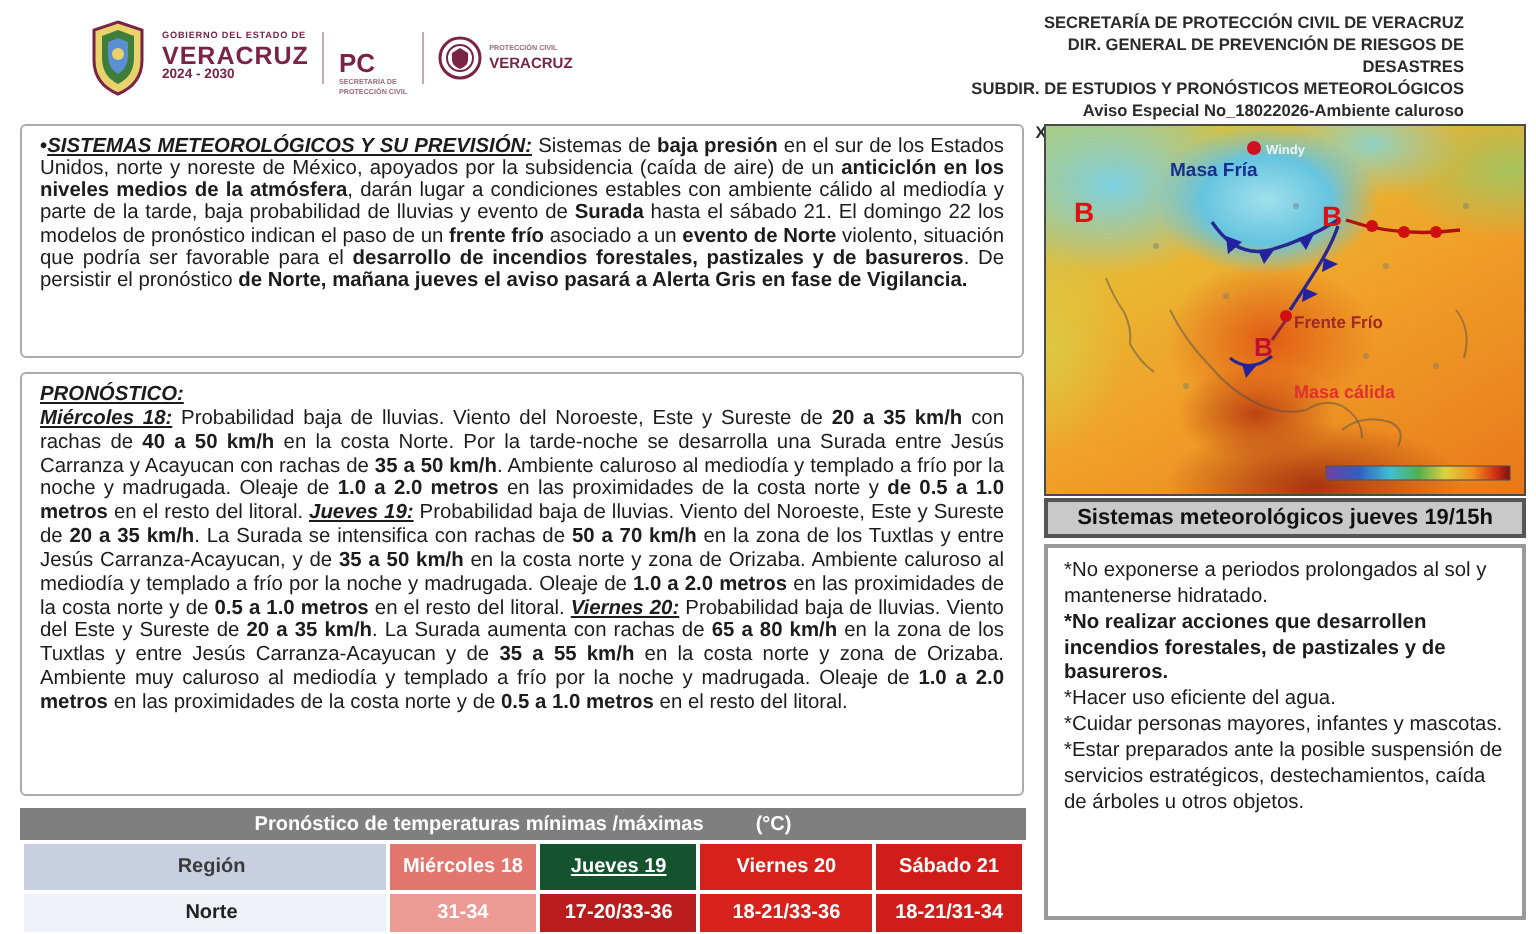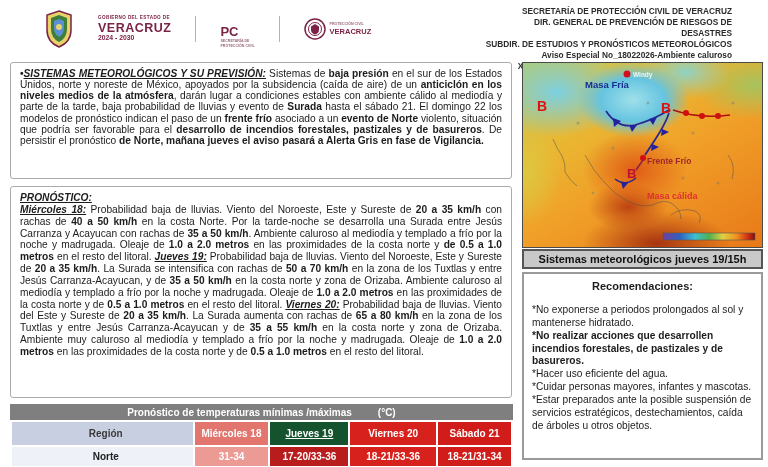--- a/index.html
+++ b/index.html
@@ -1,20 +1,20 @@
 <!DOCTYPE html>
 <html><head>
 <meta charset="utf-8">
 <style>
   html,body{margin:0;padding:0;background:#fff;}
   .page{position:relative;width:768px;height:467px;background:#fff;overflow:hidden;
         font-family:"Liberation Sans",sans-serif;color:#1c1c1c;}
   .b{font-weight:bold;}
   
-  .logos{position:absolute;left:44px;top:8px;height:42px;display:flex;align-items:center;gap:24px;}
+  .logos{position:absolute;left:44px;top:8px;height:42px;display:flex;align-items:center;gap:7px;}
   .gov-txt{line-height:1;color:#7b2346;}
   .gov-top{font-size:4.6px;font-weight:bold;letter-spacing:.4px;}
   .gov-name{font-size:12.5px;font-weight:bold;letter-spacing:.5px;margin-top:1px;}
   .gov-years{font-size:6.8px;font-weight:bold;margin-top:1px;}
   .vdiv{width:1px;height:26px;background:#c7a8b4;}
   .pc-blk{line-height:1;color:#7b2346;}
   .pc-big{font-size:13px;font-weight:bold;margin-top:16px;}
   .pc-sub{font-size:3.6px;font-weight:bold;margin-top:1.5px;color:#9b6a7c;}
   .seal-blk{display:flex;align-items:center;gap:4px;}
   .seal-txt{line-height:1;color:#7b2346;}
@@ -226,21 +226,20 @@
             <stop offset="1" stop-color="#801010"></stop>
         </linearGradient>
       </defs>
       <rect x="140" y="170" width="92" height="7" fill="url(#tscale)" stroke="#555" stroke-width="0.6"></rect>
     </svg>
   </div>
 
   <div class="map-caption">Sistemas meteorológicos jueves 19/15h</div>
 
   <div class="rec-box">
-    <div class="rec-head">Recomendaciones:</div>
     <div class="rec-item"><span>*No exponerse a periodos prolongados al sol y mantenerse hidratado.</span></div>
     <div class="rec-item"><span class="b">*No realizar acciones que desarrollen incendios forestales, de pastizales y de basureros.</span></div>
     <div class="rec-item"><span>*Hacer uso eficiente del agua.</span></div>
     <div class="rec-item"><span>*Cuidar personas mayores, infantes y mascotas.</span></div>
     <div class="rec-item"><span>*Estar preparados ante la posible suspensión de servicios estratégicos, destechamientos, caída de árboles u otros objetos.</span></div>
   </div>
 
 </div>
 
 </body></html>

